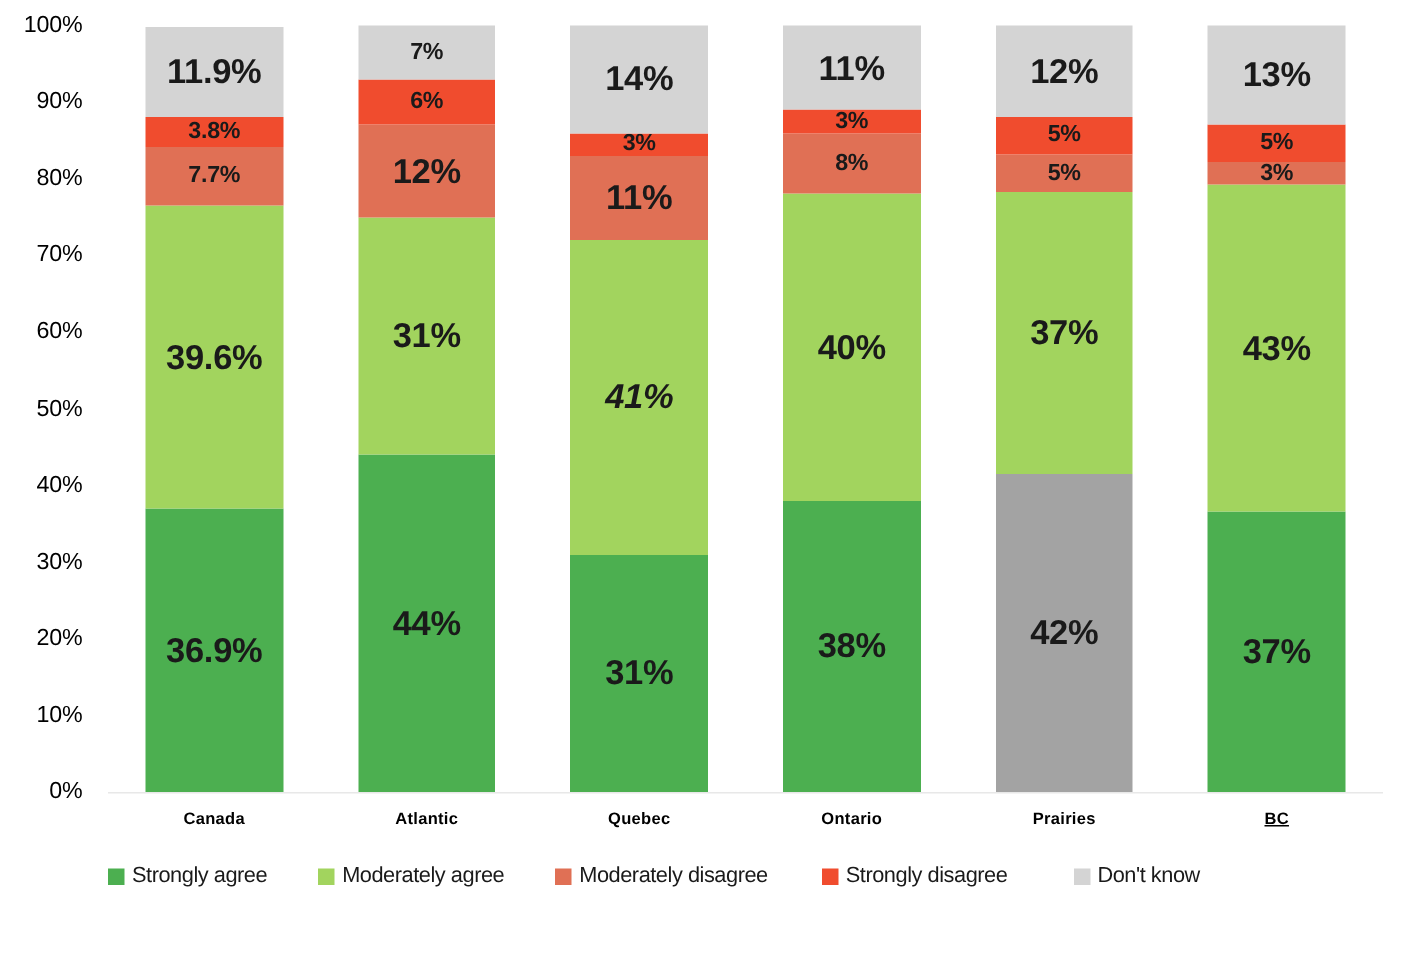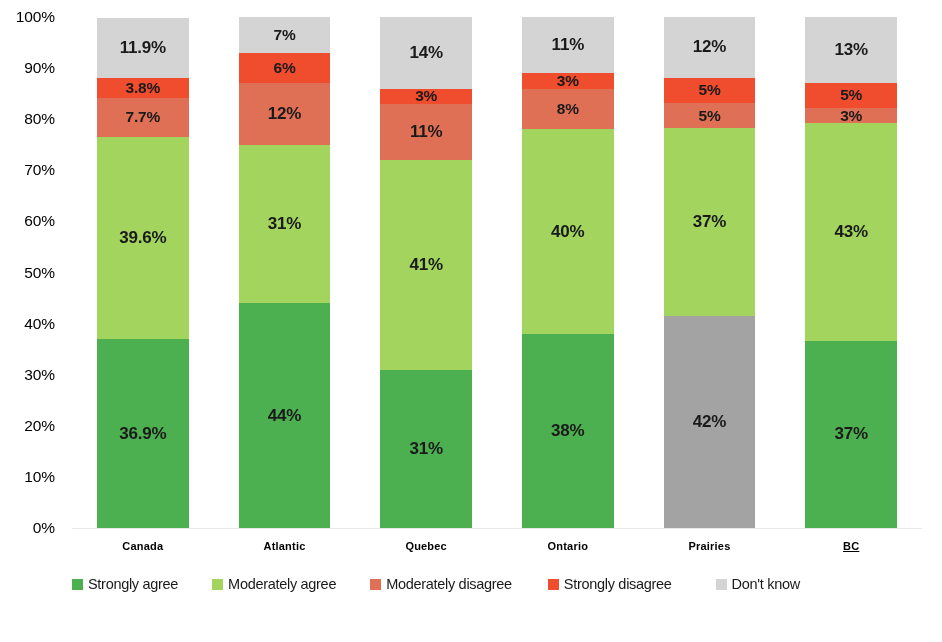--- a/index.html
+++ b/index.html
@@ -76,21 +76,21 @@
     overflow: hidden;
   }
   .segment-label {
     font-size: 15.5px;
     font-weight: bold;
     color: #1a1a1a;
     white-space: nowrap;
     letter-spacing: -0.2px;
   }
   .segment.big-label .segment-label {
-    font-size: 17px;
+    font-size: 23px;
   }
 
   
   .cat-axis {
     position: absolute;
     left: 72px;
     top: 534px;
     width: 850px;
     height: 26px;
   }
@@ -184,21 +184,21 @@
           <span class="segment-label">6%</span>
         </div>
         <div class="segment" style="height: 7%; background: rgb(212, 212, 212);">
           <span class="segment-label">7%</span>
         </div>
       </div>
       <div class="bar-group" style="left: 36.2917%; width: 10.75%;">
         <div class="segment big-label" style="height: 31%; background: rgb(76, 175, 80);">
           <span class="segment-label">31%</span>
         </div>
-        <div class="segment big-label" style="height: 41%; background: rgb(162, 212, 94);">
+        <div class="segment big-label" style="height: 41%; background: rgb(162, 212, 94); font-style: italic;">
           <span class="segment-label">41%</span>
         </div>
         <div class="segment big-label" style="height: 11%; background: rgb(224, 112, 85);">
           <span class="segment-label">11%</span>
         </div>
         <div class="segment" style="height: 3%; background: rgb(240, 76, 46);">
           <span class="segment-label">3%</span>
         </div>
         <div class="segment big-label" style="height: 14%; background: rgb(212, 212, 212);">
           <span class="segment-label">14%</span>

